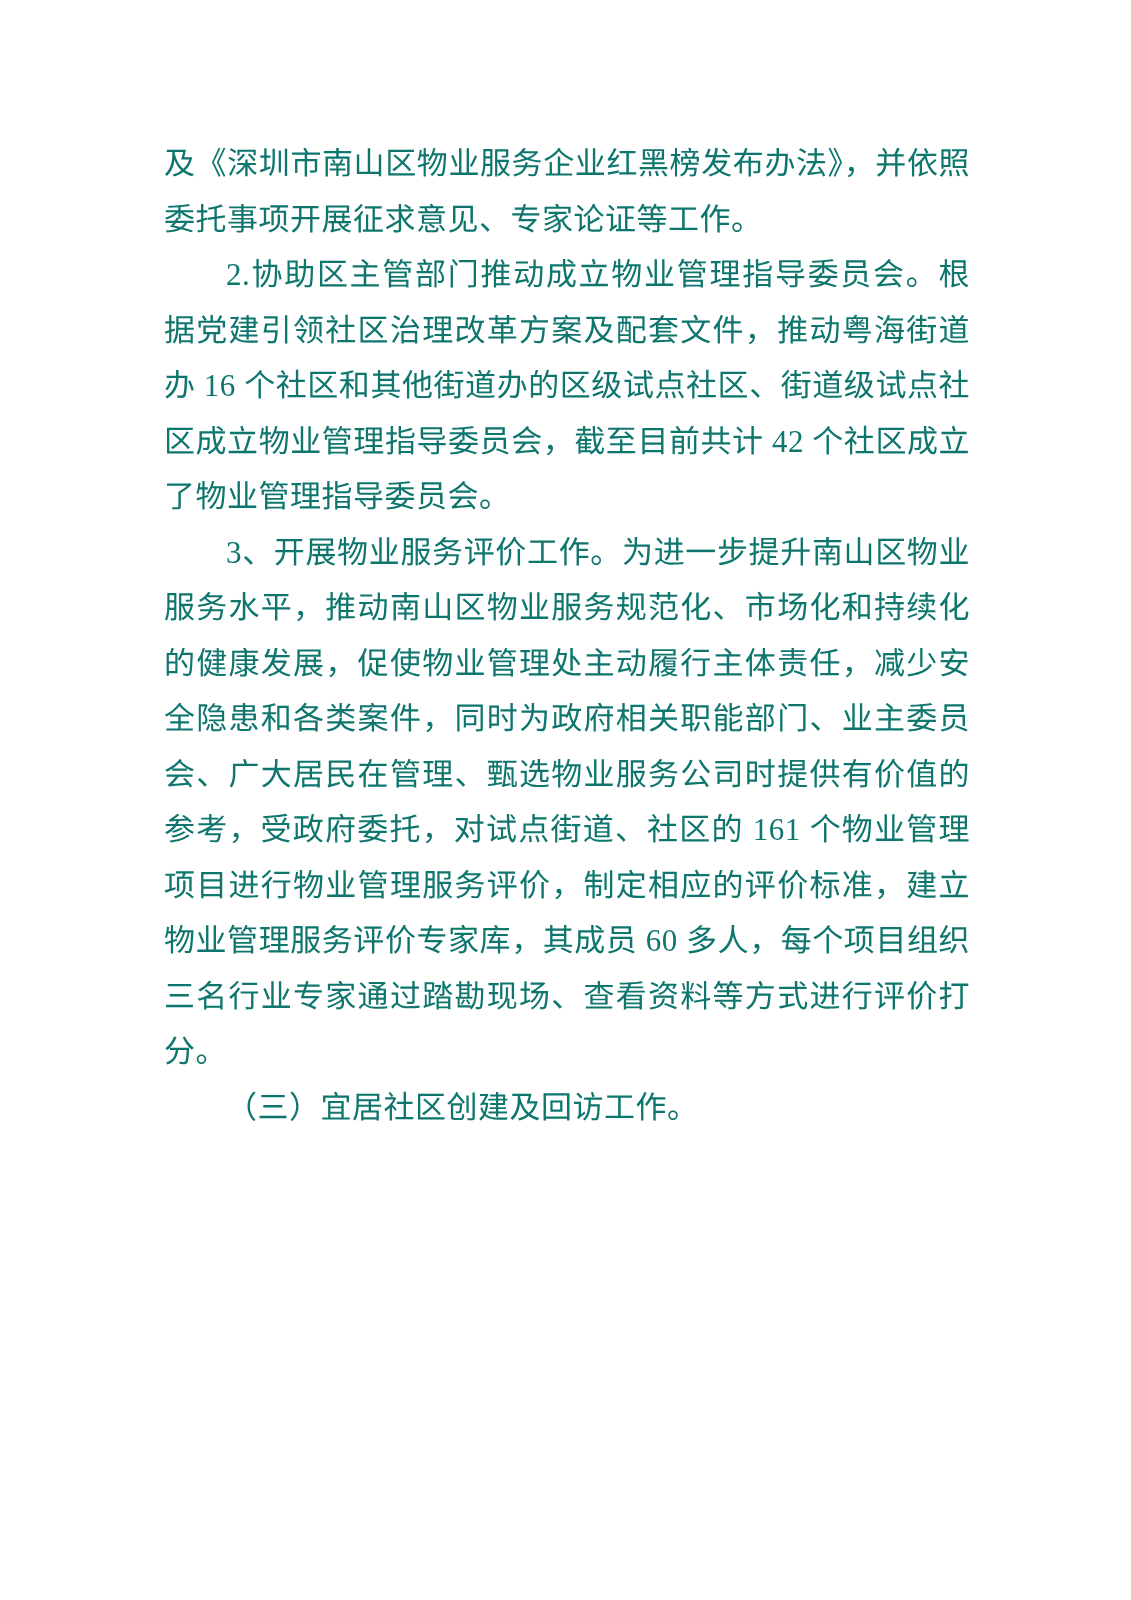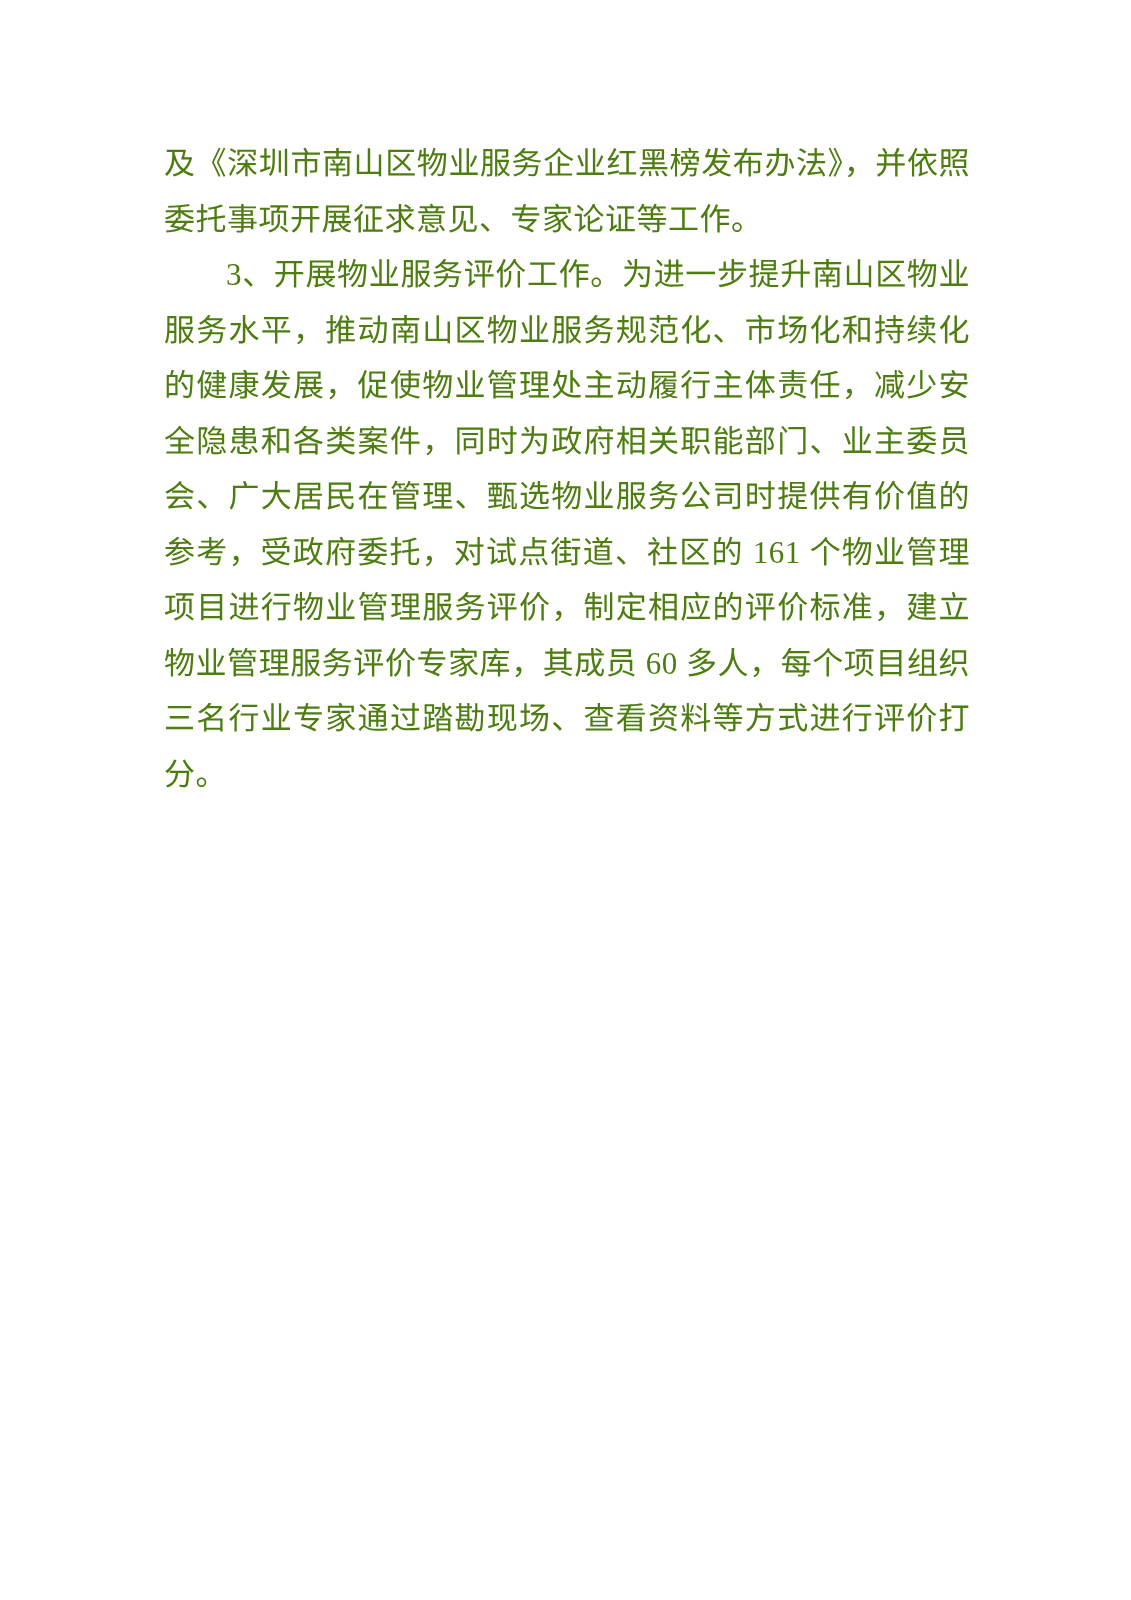--- a/index.html
+++ b/index.html
@@ -15,33 +15,35 @@
     overflow: hidden;
   }
   .text-block {
     position: absolute;
     left: 164px;
     top: 136px;
     width: 806px;
     font-family: "Liberation Serif", "DejaVu Serif", serif;
     font-size: 31px;
     line-height: 55.5px;
-    color: #4d7c0f;
+    color: #0f766e;
     text-align: justify;
     letter-spacing: 0.5px;
   }
   .para {
     margin: 0;
     padding: 0;
   }
   .para.indent {
     text-indent: 2em;
   }
 </style>
 </head>
 <body>
 
 <div class="page">
   <div class="text-block">
     <p class="para">及《深圳市南山区物业服务企业红黑榜发布办法》，并依照委托事项开展征求意见、专家论证等工作。</p>
+    <p class="para indent">2.协助区主管部门推动成立物业管理指导委员会。根据党建引领社区治理改革方案及配套文件，推动粤海街道办 16 个社区和其他街道办的区级试点社区、街道级试点社区成立物业管理指导委员会，截至目前共计 42 个社区成立了物业管理指导委员会。</p>
     <p class="para indent">3、开展物业服务评价工作。为进一步提升南山区物业服务水平，推动南山区物业服务规范化、市场化和持续化的健康发展，促使物业管理处主动履行主体责任，减少安全隐患和各类案件，同时为政府相关职能部门、业主委员会、广大居民在管理、甄选物业服务公司时提供有价值的参考，受政府委托，对试点街道、社区的 161 个物业管理项目进行物业管理服务评价，制定相应的评价标准，建立物业管理服务评价专家库，其成员 60 多人，每个项目组织三名行业专家通过踏勘现场、查看资料等方式进行评价打分。</p>
+    <p class="para indent">（三）宜居社区创建及回访工作。</p>
   </div>
 </div>
 
 </body></html>

